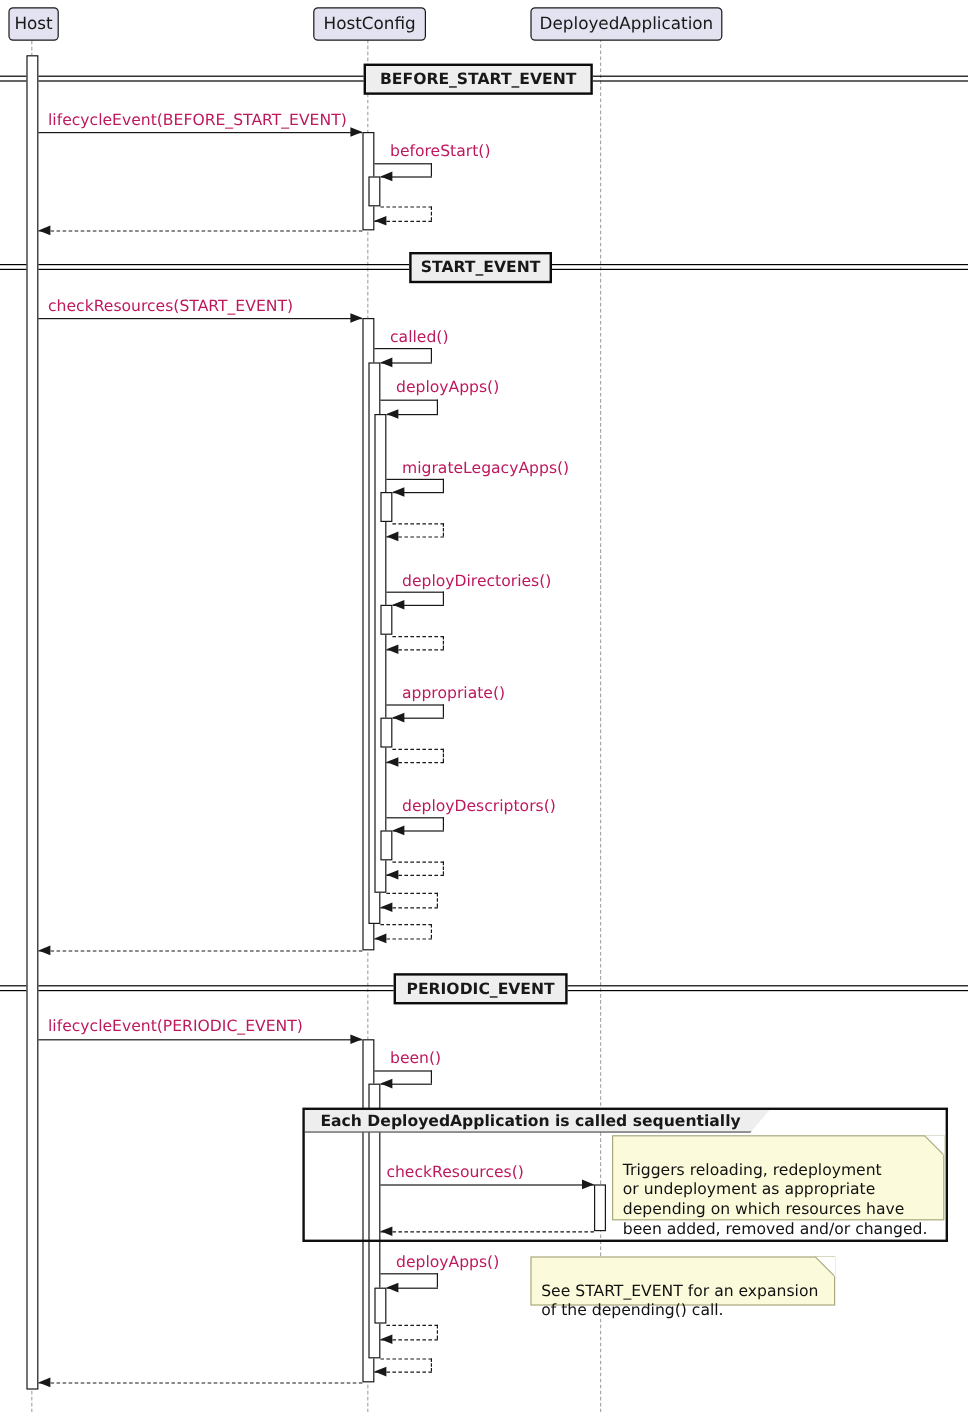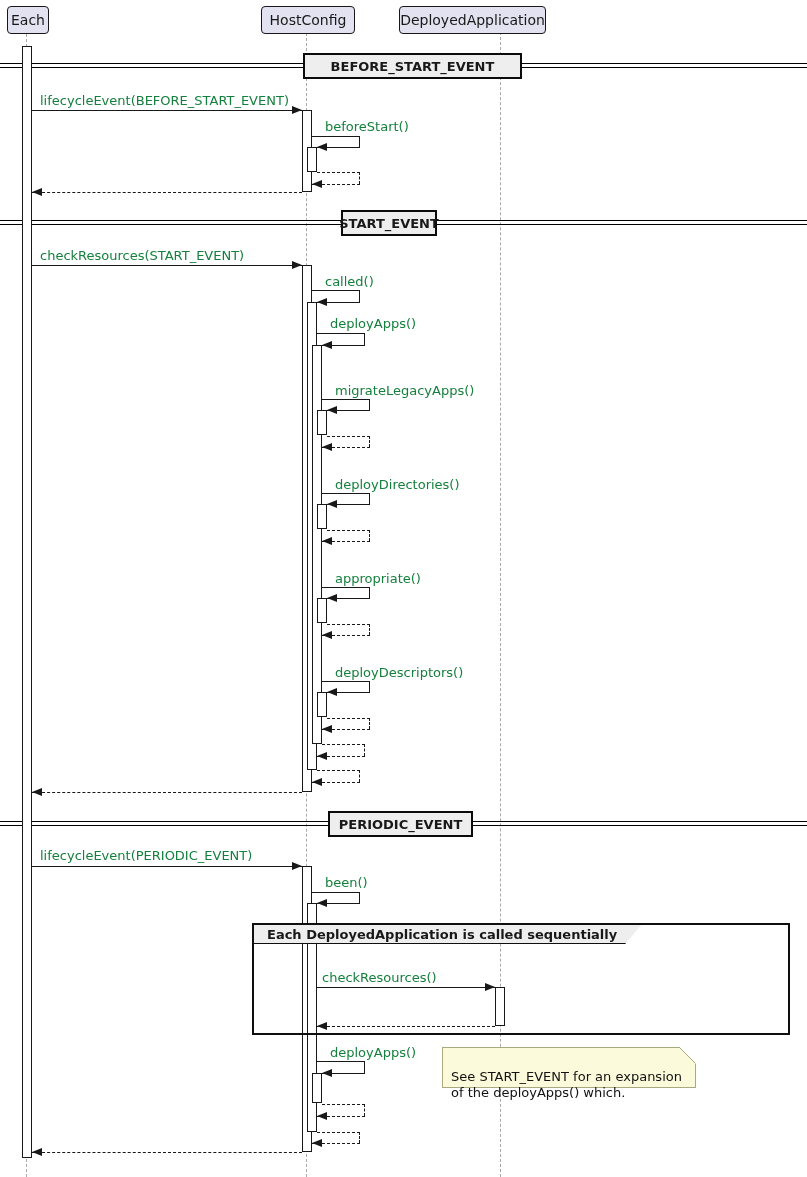--- a/index.html
+++ b/index.html
@@ -2,21 +2,21 @@
 <html><head>
 <meta charset="utf-8">
 <style>
   html,body{margin:0;padding:0;background:#ffffff;}
   #stage{position:relative;width:807px;height:1177px;background:#ffffff;overflow:hidden;
          font-family:"DejaVu Sans","Liberation Sans",sans-serif;color:#181818;}
   .ll{position:absolute;width:0;border-left:1px dashed #a8a8a8;}
   .bar{position:absolute;width:10px;background:#ffffff;border:1px solid #181818;box-sizing:border-box;}
   .pbox{position:absolute;height:28px;background:#e2e2f0;border:1px solid #181818;border-radius:4px;
         display:flex;align-items:center;justify-content:center;font-size:14px;box-sizing:border-box;}
-  .msg{position:absolute;font-size:13px;line-height:15px;white-space:nowrap;color:#15803d;}
+  .msg{position:absolute;font-size:13px;line-height:15px;white-space:nowrap;color:#be185d;}
   .line{position:absolute;height:0;border-top:1px solid #181818;}
   .line.dash{border-top-style:dashed;}
   .loop{position:absolute;box-sizing:border-box;border:0;border-top:1px solid #181818;border-right:1px solid #181818;}
   .loop.dash{border-top-style:dashed;border-right-style:dashed;}
   .ah-l{position:absolute;width:0;height:0;border-top:4px solid transparent;border-bottom:4px solid transparent;border-right:10px solid #181818;}
   .ah-r{position:absolute;width:0;height:0;border-top:4px solid transparent;border-bottom:4px solid transparent;border-left:10px solid #181818;}
   .dline{position:absolute;left:0;width:807px;height:0;border-top:1px solid #000;}
   .dbox{position:absolute;height:26px;background:#eeeeee;border:2px solid #0b0b0b;box-sizing:border-box;
         display:flex;align-items:center;justify-content:center;font-size:13px;font-weight:bold;}
   .frame{position:absolute;border:2px solid #0f0f0f;box-sizing:border-box;background:transparent;}
@@ -31,33 +31,33 @@
 <body>
 
 <div id="stage">
 
   <div class="ll" style="left:26px;top:34px;height:1143px"></div>
   <div class="ll" style="left:306px;top:33px;height:1144px"></div>
   <div class="ll" style="left:500px;top:32px;height:1145px"></div>
 
   <div class="dline" style="top:63px"></div>
   <div class="dline" style="top:67px"></div>
-  <div class="dbox" style="left:303px;top:53px;width:219px">BEFORE_START_EVENT</div>
+  <div class="dbox" style="left:303px;top:53px;width:191px">BEFORE_START_EVENT</div>
 
   <div class="dline" style="top:220px"></div>
   <div class="dline" style="top:224px"></div>
-  <div class="dbox" style="left:341px;top:210px;width:96px">START_EVENT</div>
+  <div class="dbox" style="left:341px;top:210px;width:119px">START_EVENT</div>
 
   <div class="dline" style="top:821px"></div>
   <div class="dline" style="top:825px"></div>
   <div class="dbox" style="left:328px;top:811px;width:145px">PERIODIC_EVENT</div>
 
-  <div class="pbox" style="left:7px;top:6px;width:42px">Each</div>
+  <div class="pbox" style="left:7px;top:6px;width:42px">Host</div>
   <div class="pbox" style="left:261px;top:6px;width:94px">HostConfig</div>
-  <div class="pbox" style="left:399px;top:6px;width:147px">DeployedApplication</div>
+  <div class="pbox" style="left:442px;top:6px;width:160px">DeployedApplication</div>
 
   <div class="bar" style="left:22px;top:46px;height:1112px"></div>
 
   <div class="msg" style="left:40px;top:93px">lifecycleEvent(BEFORE_START_EVENT)</div>
   <div class="line" style="left:32px;top:110px;width:270px"></div>
   <div class="ah-r" style="left:292px;top:106px"></div>
   <div class="bar" style="left:302px;top:110px;height:82px"></div>
 
   <div class="msg" style="left:325px;top:119px">beforeStart()</div>
   <div class="loop" style="left:312px;top:136px;width:48px;height:11px"></div>
@@ -149,30 +149,41 @@
   <div class="frame" style="left:252px;top:923px;width:538px;height:112px"></div>
   <div class="frame-title" style="left:254px;top:925px;height:19px">Each DeployedApplication is called sequentially</div>
 
   <div class="msg" style="left:322px;top:970px">checkResources()</div>
   <div class="line" style="left:317px;top:987px;width:178px"></div>
   <div class="ah-r" style="left:485px;top:983px"></div>
   <div class="bar" style="left:495px;top:987px;height:39px"></div>
   <div class="line dash" style="left:317px;top:1026px;width:178px"></div>
   <div class="ah-l" style="left:317px;top:1022px"></div>
 
+  <div class="note" style="left:510px;top:946px;width:277px;height:71px">
+    <span>Triggers reloading, redeployment
+or undeployment as appropriate
+depending on which resources have
+been added, removed and/or changed.</span>
+    <svg class="fold" width="17" height="17">
+      <polygon points="0,0 17,0 17,17" fill="#ffffff"></polygon>
+      <path d="M0,0 L16,16 M0,0 L16,0 M16,0 L16,16" stroke="#a9a980" fill="none" stroke-width="0"></path>
+      <path d="M0,0 L16,16" stroke="#a9a980" stroke-width="1" fill="none"></path>
+    </svg>
+  </div>
 
   <div class="msg" style="left:330px;top:1045px">deployApps()</div>
   <div class="loop" style="left:317px;top:1061px;width:48px;height:12px"></div>
   <div class="line" style="left:322px;top:1073px;width:43px"></div>
   <div class="ah-l" style="left:322px;top:1069px"></div>
   <div class="bar" style="left:312px;top:1073px;height:30px"></div>
 
   <div class="note" style="left:442px;top:1047px;width:254px;height:41px">
     <span>See START_EVENT for an expansion
-of the deployApps() which.</span>
+of the depending() call.</span>
     <svg class="fold" width="17" height="17">
       <polygon points="0,0 17,0 17,17" fill="#ffffff"></polygon>
       <path d="M0,0 L16,16" stroke="#a9a980" stroke-width="1" fill="none"></path>
     </svg>
   </div>
 
   <div class="loop dash" style="left:322px;top:1104px;width:43px;height:12px"></div>
   <div class="line dash" style="left:317px;top:1116px;width:48px"></div>
   <div class="ah-l" style="left:317px;top:1112px"></div>
 

